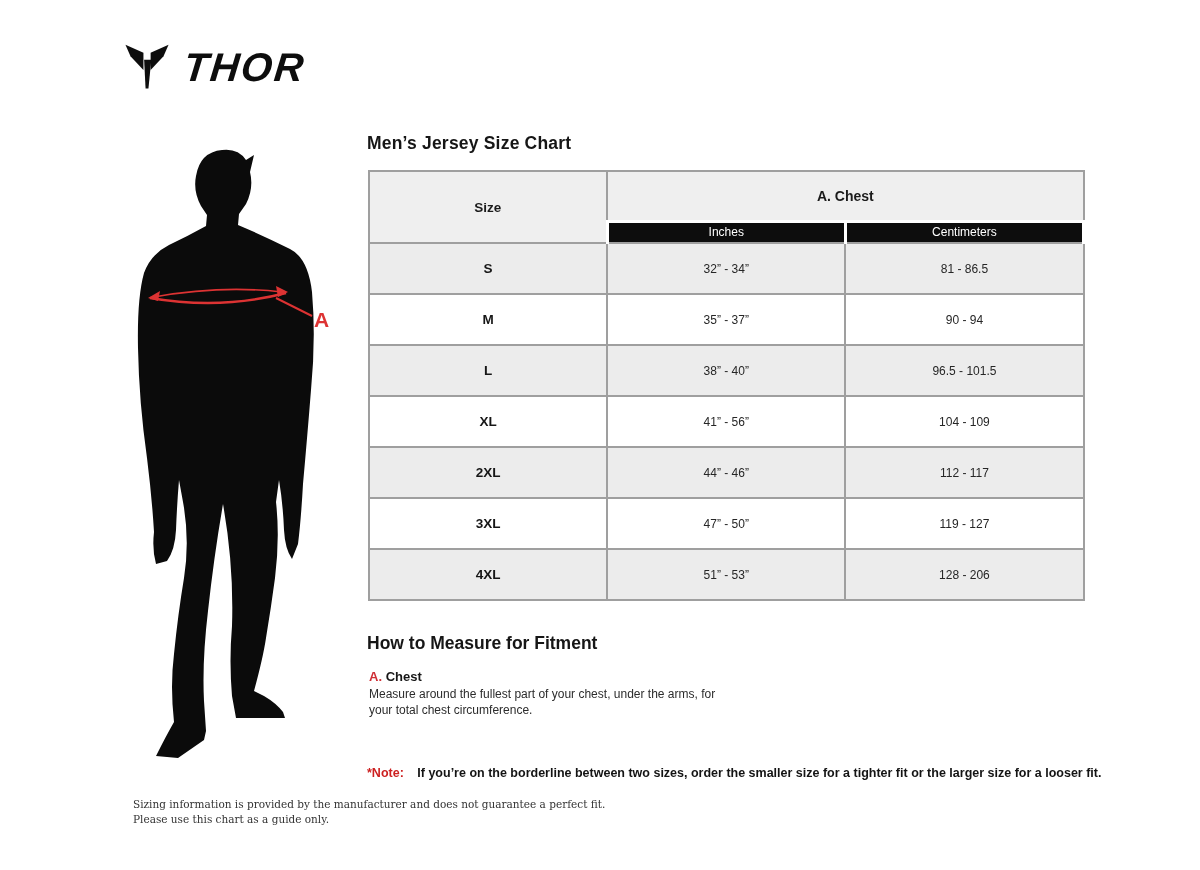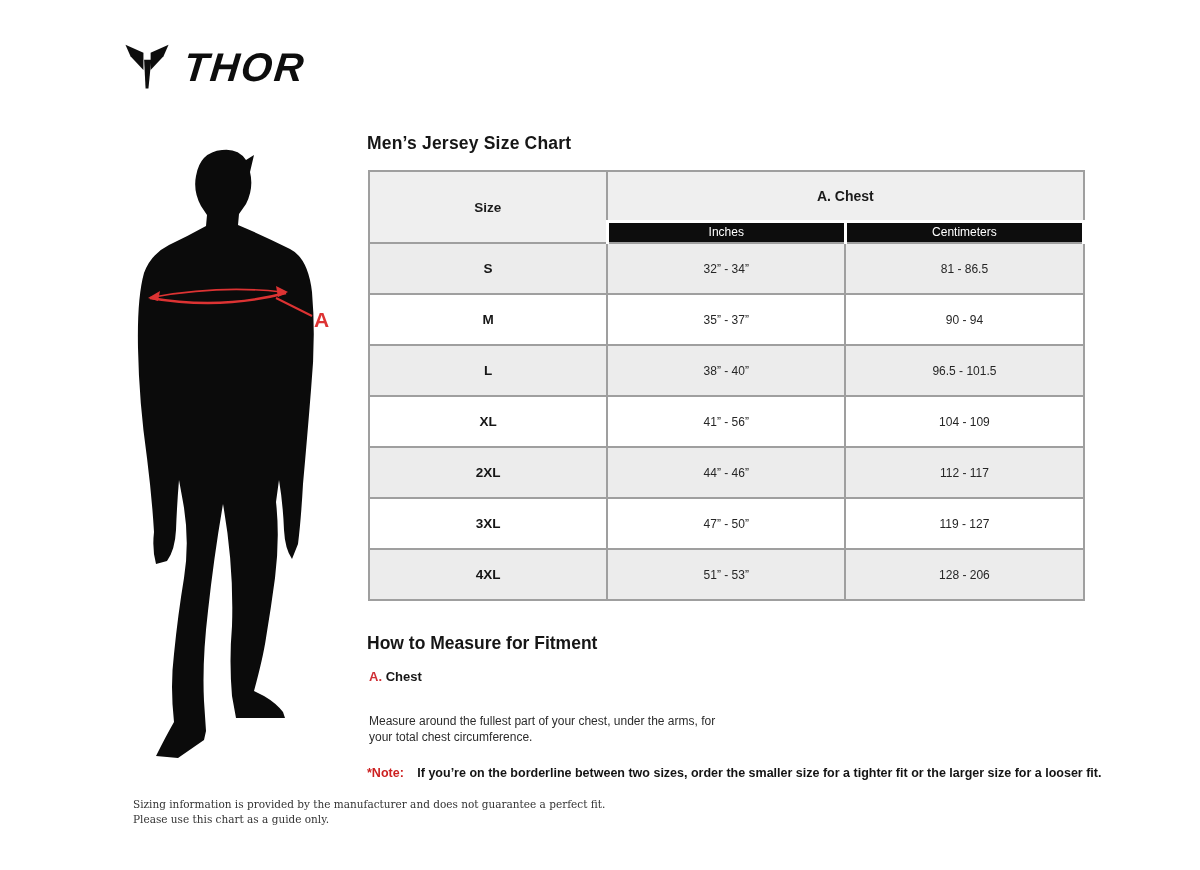--- a/index.html
+++ b/index.html
@@ -48,21 +48,21 @@
 
   
   .measure-title {
     position:absolute; left:367px; top:633px;
     font-size:17.5px; font-weight:bold; color:#161616;
   }
   .measure-item { position:absolute; left:369px; top:669px; font-size:13px; font-weight:bold; color:#161616; }
   .measure-item .letter { color:#cf2e35; }
   .measure-desc {
     position:absolute; left:369px; top:687px; width:362px;
-    font-size:12px; line-height:15.5px; color:#2c2c2c;margin-top:27px;
+    font-size:12px; line-height:15.5px; color:#2c2c2c;
   }
 
   
   .note { position:absolute; left:367px; top:766px; font-size:12.5px; font-weight:bold; color:#141414; }
   .note .note-label { color:#cc1f1f; margin-right:10px;text-align:center; }
 
   
   .disclaimer {
     position:absolute; left:117px; top:797px;
     font-family:"DejaVu Serif", serif; font-size:10.5px; line-height:14.5px; color:#333333;margin-left:16px;

